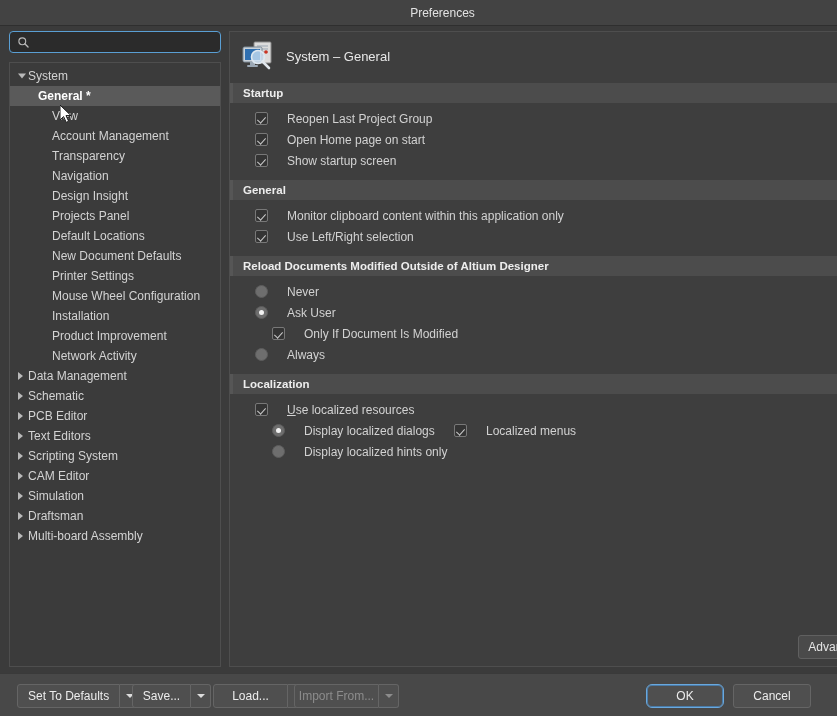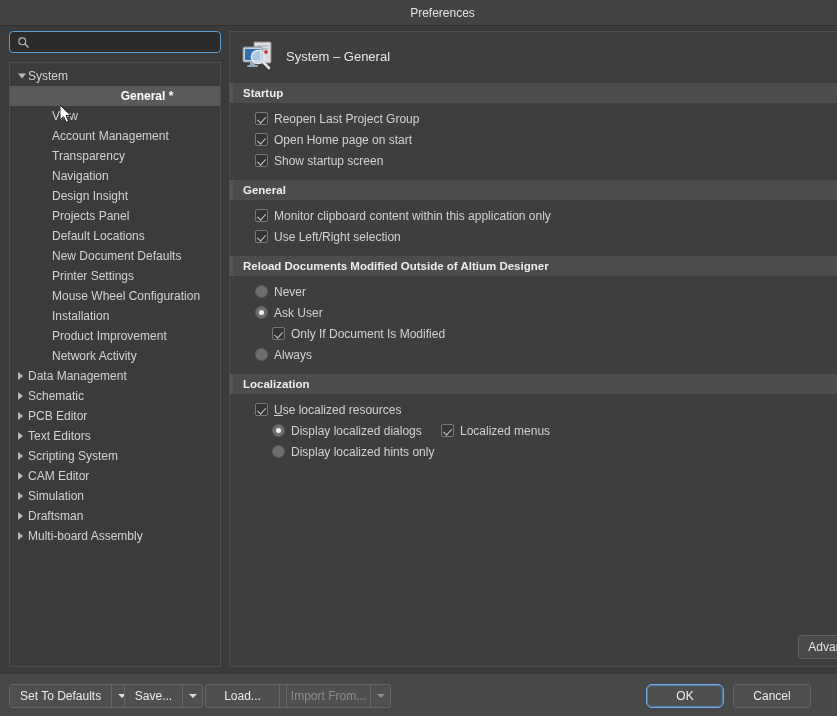--- a/index.html
+++ b/index.html
@@ -80,21 +80,21 @@
     cursor: default;
     white-space: nowrap;
   }
   .tree-item.level0 { padding-left: 18px; }
   .tree-item.level1 { padding-left: 42px; }
   .tree-item.selected {
     background: #5a5a5a;
     color: #ffffff;
     font-weight: bold;
   }
-  .tree-item.selected.level1 { padding-left: 64px; justify-content: center; }
+  .tree-item.selected.level1 { padding-left: 28px; }
   .tw {
     position: absolute;
     left: 8px; top: 50%;
     transform: translateY(-50%);
     width: 0; height: 0;
     border-style: solid;
   }
   .tw.collapsed {
     border-width: 4px 0 4px 5px;
     border-color: transparent transparent transparent #b9b9b9;
@@ -147,21 +147,21 @@
   .row {
     display: flex; align-items: center;
     height: 21px;
     font-size: 12px;
     color: #d2d2d2;
   }
   .row.indent1 { padding-left: 25px; }
   .row.indent2 { padding-left: 42px; }
   .row.inline-group { padding-left: 42px; }
 
-  .ctl-label { margin-left: 6px; cursor: default; }
+  .ctl-label { margin-left: 19px; cursor: default; }
   .ctl-label.underline-first::first-letter { text-decoration: underline; }
 
   
   .cb {
     position: relative;
     width: 13px; height: 13px;
     flex: none;
     background: #343434;
     border: 1px solid #787878;
     border-radius: 2px;
@@ -220,20 +220,21 @@
     width: 837px; height: 43px;
     background: #484848;
     border-top: 1px solid #3a3a3a;
   }
   .btn-group {
     position: absolute;
     top: 10px;
     height: 24px;
     display: flex;
     align-items: stretch;
+    margin-left: 8px;
   }
   .btn {
     background: #4f4f4f;
     border: 1px solid #656565;
     border-radius: 3px 0 0 3px;
     display: flex; align-items: center; justify-content: center;
     padding: 0 10px;
     font-size: 12px;
     color: #ececec;
     cursor: pointer;

